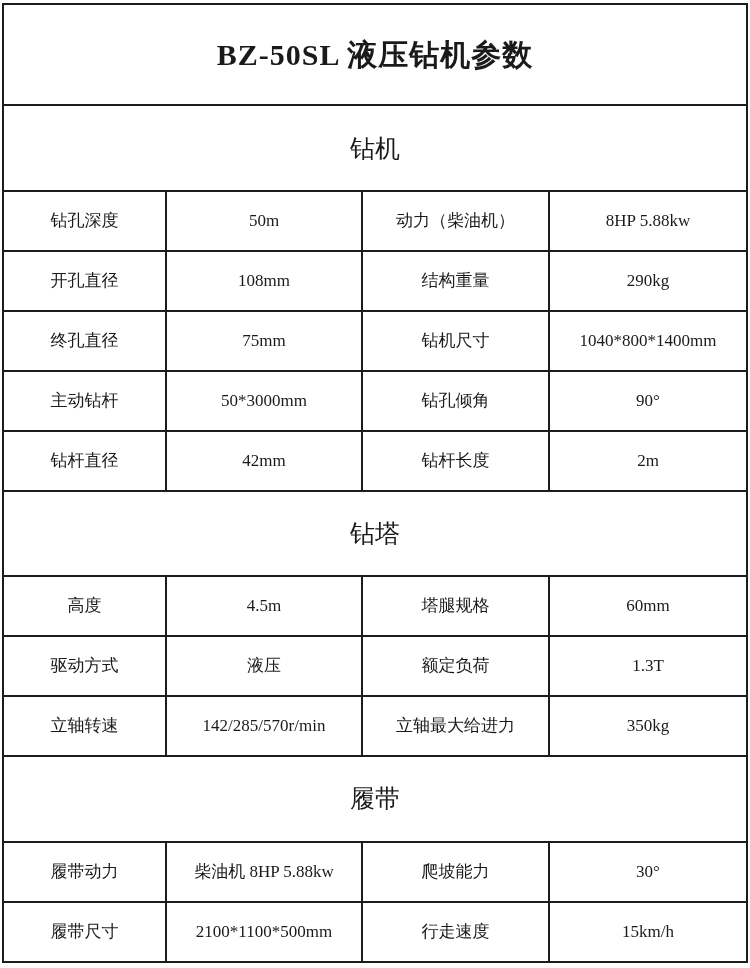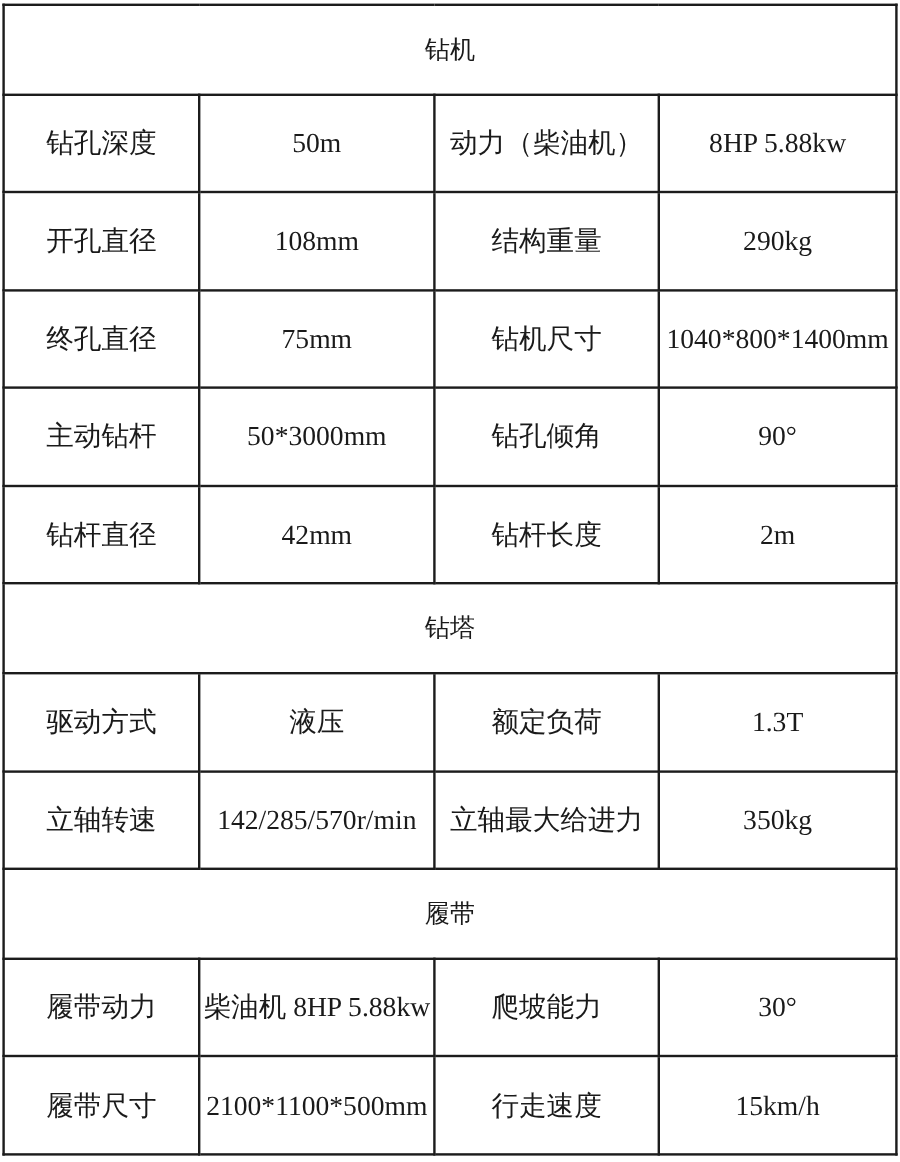--- a/index.html
+++ b/index.html
@@ -18,47 +18,50 @@
     margin: 3px 2px;
     border-collapse: collapse;
     table-layout: fixed;
     background: #ffffff;
   }
   .spec-table td {
     border: 2px solid #1c1c1c;
     text-align: center;
     vertical-align: middle;
     padding: 0 1px;
-    font-size: 23px;
+    font-size: 17px;
     line-height: 1.1;
     overflow: hidden;
     white-space: nowrap;
   }
   .title-row td {
     font-size: 30px;
     font-weight: bold;
     letter-spacing: 1px;
   }
   .section-row td {
-    font-size: 21px;
+    font-size: 25px;
   }
   .value { font-size: 22px; margin-top: 16px; }
 </style>
 </head>
 <body>
 
 <table class="spec-table">
   <colgroup>
     <col style="width:163px">
     <col style="width:196px">
     <col style="width:187px">
     <col style="width:198px">
   </colgroup>
 
   <tbody>
+      <tr class="title-row">
+    <td colspan="4">BZ-50SL 液压钻机参数</td>
+  </tr>
 
   <tr class="section-row">
     <td colspan="4">钻机</td>
   </tr>
   <tr>
     <td class="label">钻孔深度</td>
     <td class="value">50m</td>
     <td class="label">动力（柴油机）</td>
     <td class="value">8HP 5.88kw</td>
   </tr>
@@ -84,20 +87,26 @@
     <td class="label">钻杆直径</td>
     <td class="value">42mm</td>
     <td class="label">钻杆长度</td>
     <td class="value">2m</td>
   </tr>
 
   <tr class="section-row">
     <td colspan="4">钻塔</td>
   </tr>
   <tr>
+    <td class="label">高度</td>
+    <td class="value">4.5m</td>
+    <td class="label">塔腿规格</td>
+    <td class="value">60mm</td>
+  </tr>
+  <tr>
     <td class="label">驱动方式</td>
     <td class="value">液压</td>
     <td class="label">额定负荷</td>
     <td class="value">1.3T</td>
   </tr>
 
   <tr>
     <td class="label">立轴转速</td>
     <td class="value">142/285/570r/min</td>
     <td class="label">立轴最大给进力</td>

